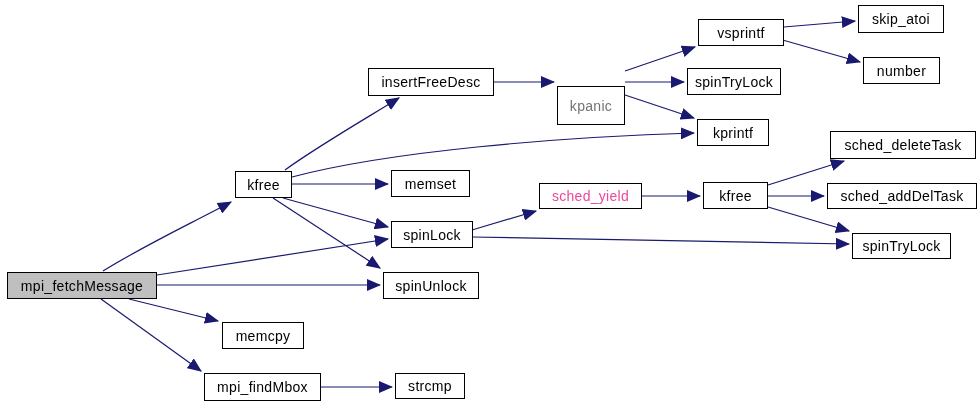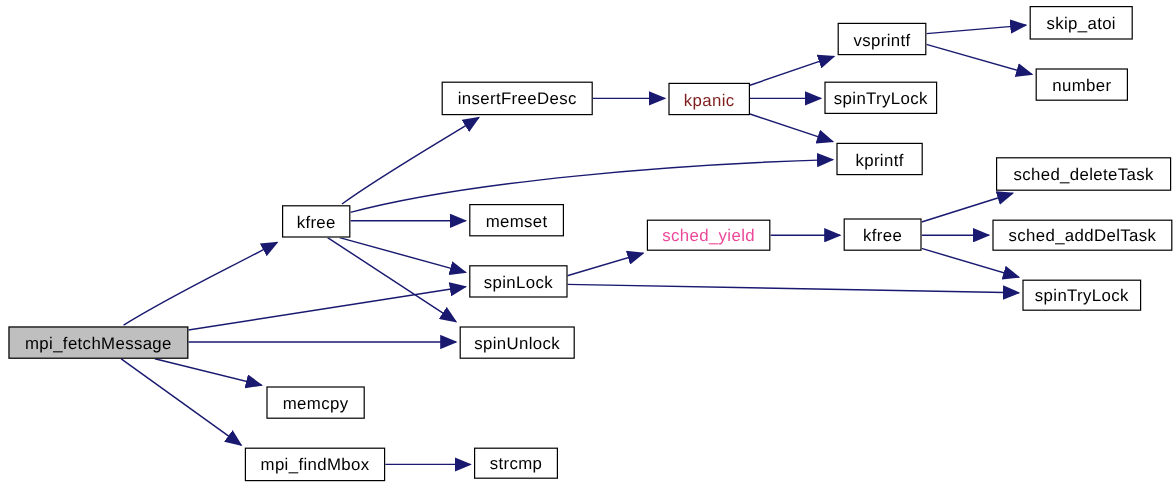--- a/index.html
+++ b/index.html
@@ -56,22 +56,22 @@
     <path class="edge" d="M768,196 L824,196" marker-end="url(#ah)" stroke="#191970"></path>
     <path class="edge" d="M768,207 L849,231" marker-end="url(#ah)" stroke="#191970"></path>
     <path class="edge" d="M472,230 L536,211" marker-end="url(#ah)" stroke="#191970"></path>
     <path class="edge" d="M472,237 L849,244" marker-end="url(#ah)" stroke="#191970"></path>
     <path class="edge" d="M321,387 L392,387" marker-end="url(#ah)" stroke="#191970"></path>
   </svg>
 
   <div class="node current" style="left: 7px; top: 272px; width: 150px; height: 27px; border-color: rgb(0, 0, 0); color: rgb(0, 0, 0); background: rgb(191, 191, 191);">mpi_fetchMessage</div>
   <div class="node" style="left: 235px; top: 171px; width: 57px; height: 27px; border-color: rgb(0, 0, 0); color: rgb(0, 0, 0); background: rgb(255, 255, 255);">kfree</div>
   <div class="node" style="left: 368px; top: 68px; width: 126px; height: 28px; border-color: rgb(0, 0, 0); color: rgb(0, 0, 0); background: rgb(255, 255, 255);">insertFreeDesc</div>
-  <div class="node" style="left: 557px; top: 69px; width: 68px; height: 27px; border-color: rgb(0, 0, 0); color: #7f1d1d; background: rgb(255, 255, 255);">kpanic</div>
-  <div class="node" style="left: 698px; top: 19px; width: 74px; height: 27px; border-color: rgb(0, 0, 0); color: rgb(0, 0, 0); background: rgb(255, 255, 255);">vsprintf</div>
+  <div class="node" style="left: 557px; top: 86px; width: 68px; height: 39px; border-color: rgb(0, 0, 0); color: #737373; background: rgb(255, 255, 255);">kpanic</div>
+  <div class="node" style="left: 698px; top: 19px; width: 86px; height: 27px; border-color: rgb(0, 0, 0); color: rgb(0, 0, 0); background: rgb(255, 255, 255);">vsprintf</div>
   <div class="node" style="left: 858px; top: 5px; width: 86px; height: 28px; border-color: rgb(0, 0, 0); color: rgb(0, 0, 0); background: rgb(255, 255, 255);">skip_atoi</div>
   <div class="node" style="left: 863px; top: 57px; width: 77px; height: 27px; border-color: rgb(0, 0, 0); color: rgb(0, 0, 0); background: rgb(255, 255, 255);">number</div>
   <div class="node" style="left: 687px; top: 68px; width: 94px; height: 27px; border-color: rgb(0, 0, 0); color: rgb(0, 0, 0); background: rgb(255, 255, 255);">spinTryLock</div>
   <div class="node" style="left: 697px; top: 119px; width: 72px; height: 27px; border-color: rgb(0, 0, 0); color: rgb(0, 0, 0); background: rgb(255, 255, 255);">kprintf</div>
   <div class="node" style="left: 391px; top: 170px; width: 79px; height: 27px; border-color: rgb(0, 0, 0); color: rgb(0, 0, 0); background: rgb(255, 255, 255);">memset</div>
   <div class="node" style="left: 539px; top: 183px; width: 103px; height: 26px; border-color: rgb(0, 0, 0); color: #ec4899; background: rgb(255, 255, 255);">sched_yield</div>
   <div class="node" style="left: 703px; top: 182px; width: 65px; height: 27px; border-color: rgb(0, 0, 0); color: rgb(0, 0, 0); background: rgb(255, 255, 255);">kfree</div>
   <div class="node" style="left: 830px; top: 131px; width: 146px; height: 28px; border-color: rgb(0, 0, 0); color: rgb(0, 0, 0); background: rgb(255, 255, 255);">sched_deleteTask</div>
   <div class="node" style="left: 827px; top: 183px; width: 150px; height: 26px; border-color: rgb(0, 0, 0); color: rgb(0, 0, 0); background: rgb(255, 255, 255);">sched_addDelTask</div>
   <div class="node" style="left: 391px; top: 221px; width: 82px; height: 27px; border-color: rgb(0, 0, 0); color: rgb(0, 0, 0); background: rgb(255, 255, 255);">spinLock</div>

